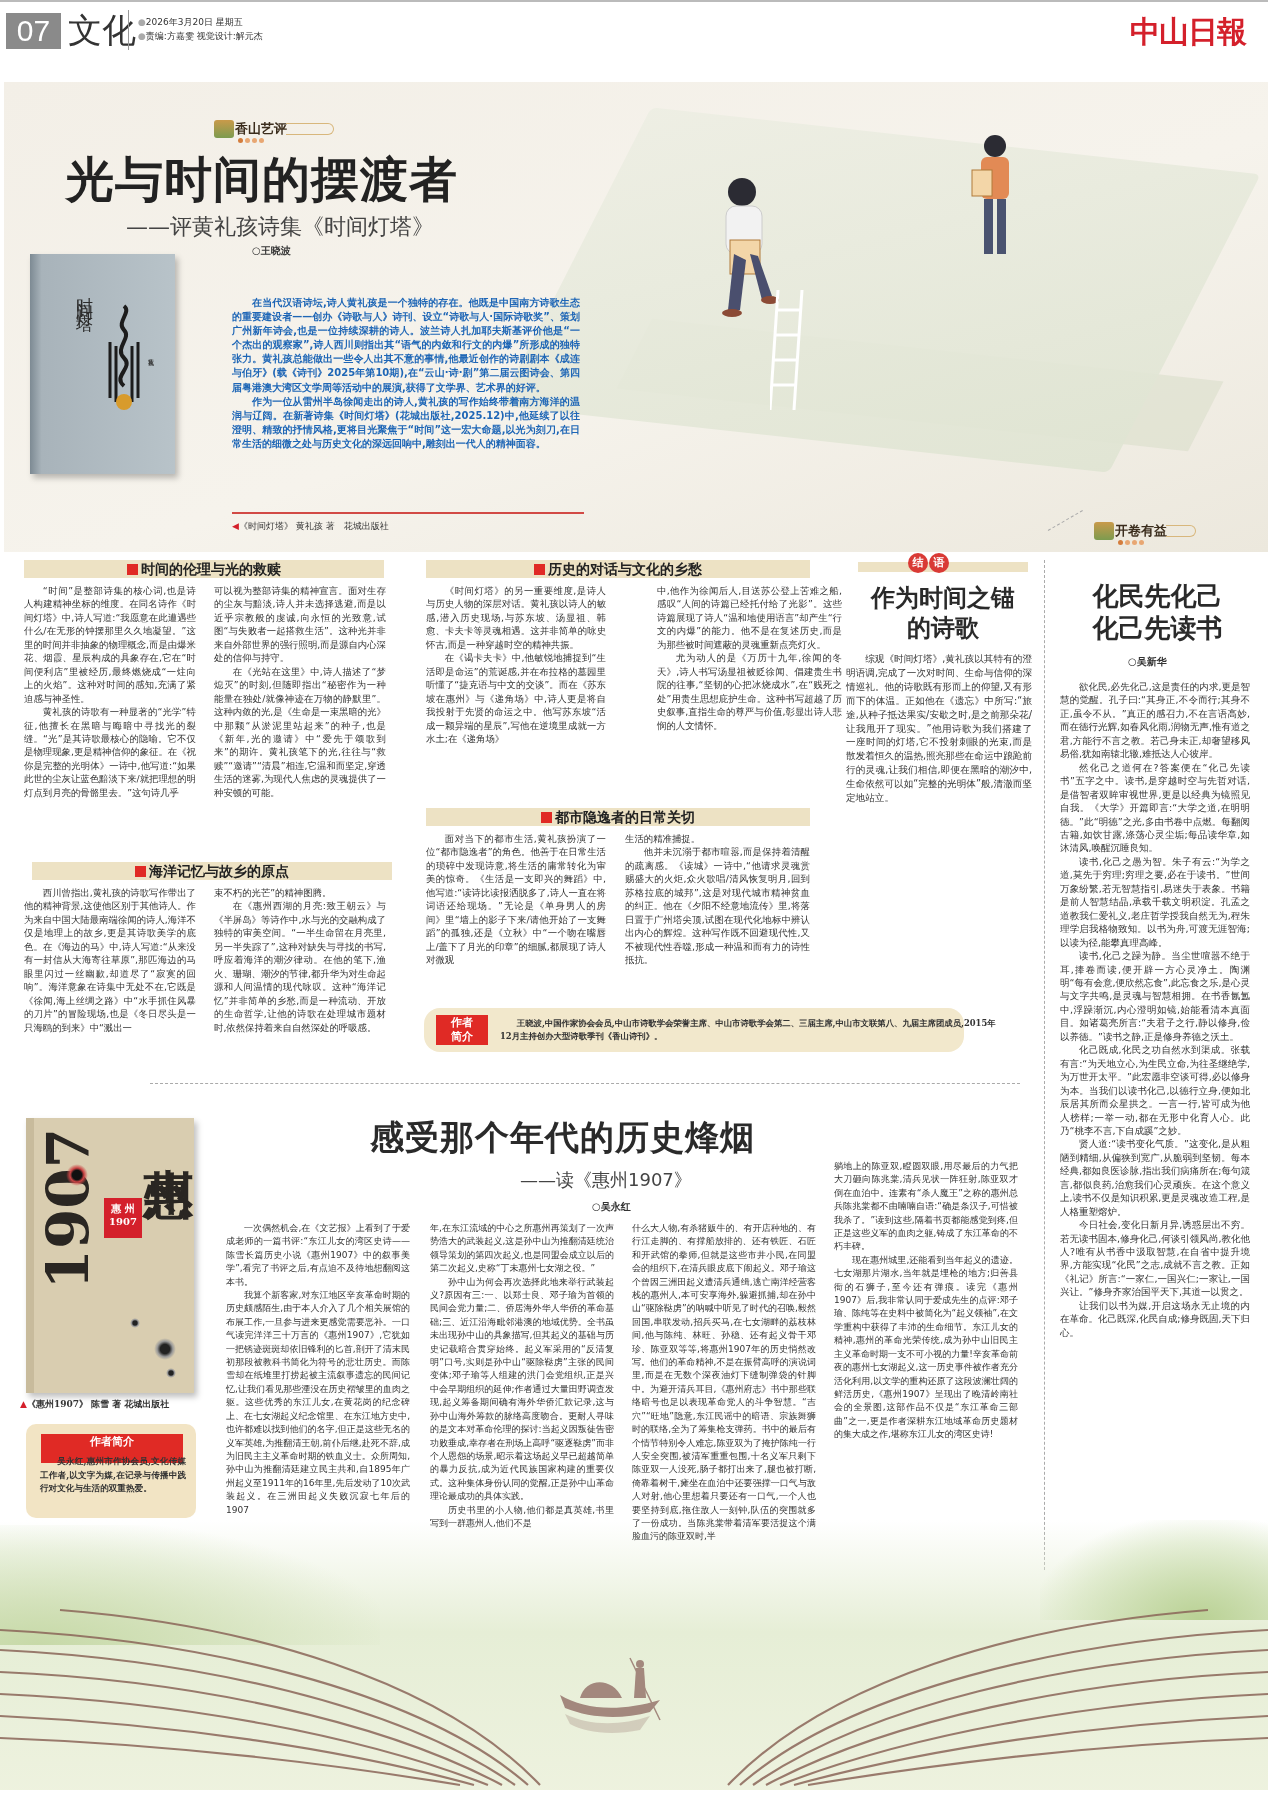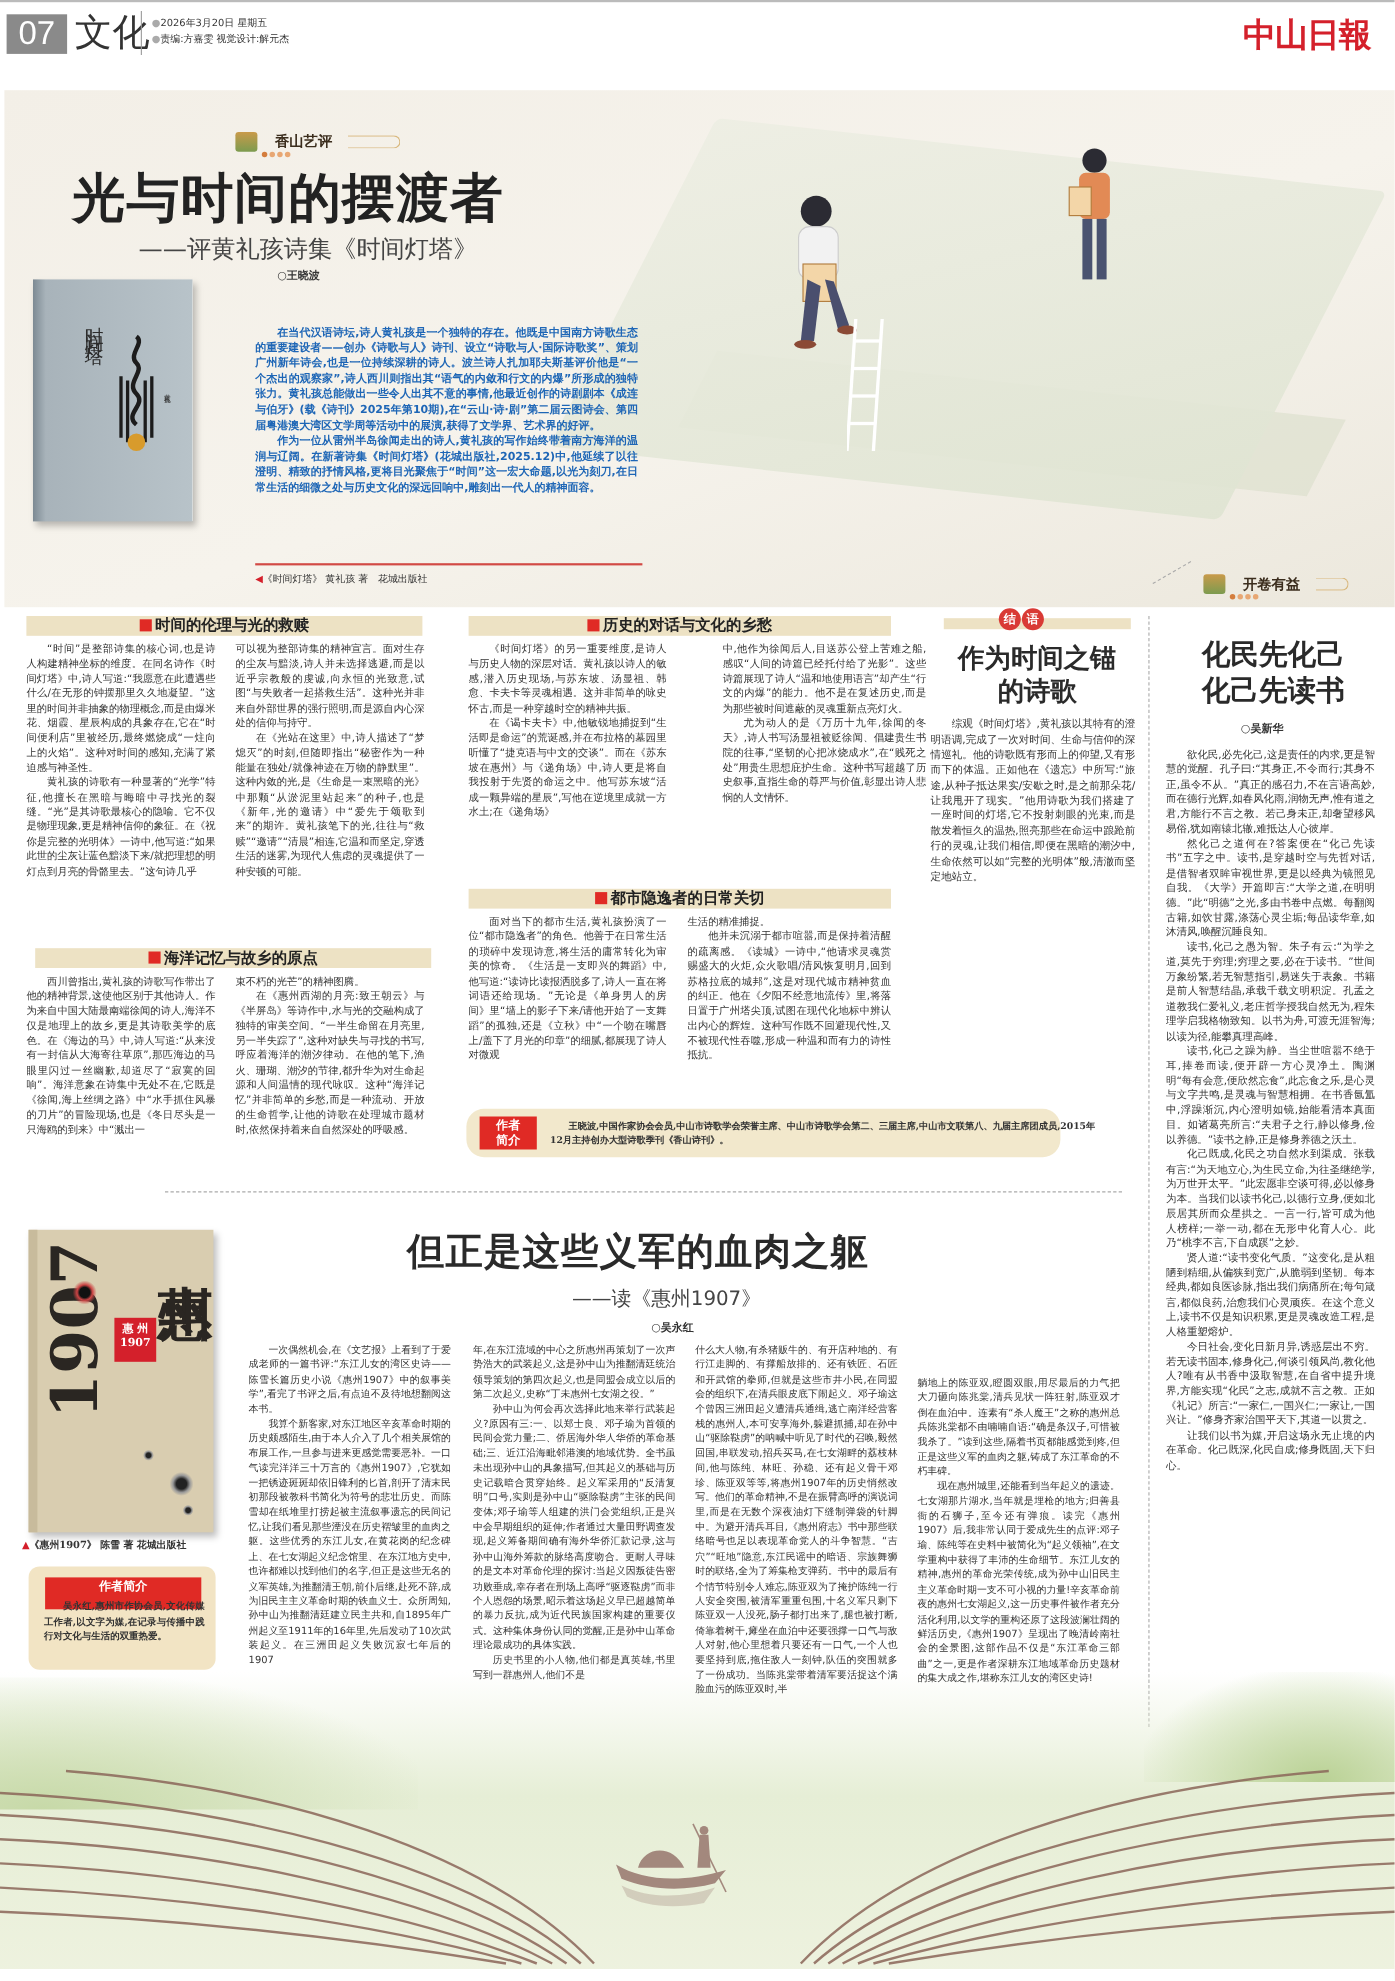--- a/index.html
+++ b/index.html
@@ -11,21 +11,21 @@
 .mast-divider{position:absolute;left:128px;top:10px;width:1px;height:40px;background:#999}
 .mast-meta{position:absolute;left:138px;top:15px;font-size:9px;line-height:14px;color:#333}
 .mast-meta .dot{color:#aaa}
 .brand{position:absolute;right:22px;top:12px;font-size:30px;color:#d4202b;font-weight:bold;font-family:"DejaVu Serif",serif;letter-spacing:-1px}
 .feature-bg{position:absolute;left:4px;top:82px;width:1264px;height:470px;background:linear-gradient(160deg,#f3efe7 0%,#f6f3ec 55%,#ece8dd 100%)}
 .platform{position:absolute;left:560px;top:140px;width:640px;height:300px;background:linear-gradient(160deg,#edeee3 0%,#dfe4d2 100%);transform:skewX(-22deg) rotate(6deg);border-radius:6px;opacity:.9}
 .platform-shadow{position:absolute;left:620px;top:350px;width:600px;height:70px;background:#d6dcc6;transform:skewX(-22deg) rotate(6deg);opacity:.5}
 .person1{position:absolute;left:700px;top:170px;width:90px;height:150px}
 .person2{position:absolute;left:960px;top:130px;width:70px;height:130px}
 .ladder{position:absolute;left:770px;top:290px;width:40px;height:120px}
-.column-tag{position:absolute;display:flex;align-items:center;gap:16px}
+.column-tag{position:absolute;display:flex;align-items:center;gap:1px}
 .column-tag .tag-icon{width:20px;height:18px;background:linear-gradient(#c99a4a,#7c9b4f);border-radius:3px}
 .column-tag .tag-label{font-size:13px;font-weight:bold;color:#3b2d1d}
 .column-tag .tag-line{width:48px;height:12px;border:1.5px solid #d8b77c;border-left:none;border-radius:0 10px 10px 0;margin-left:-2px}
 .column-tag .tag-dots{position:absolute;left:24px;top:18px;display:flex;gap:2px}
 .column-tag .tag-dots i{width:5px;height:5px;border-radius:50%;background:#e8a773;display:block}
 .column-tag .tag-dots i:nth-child(1){background:#d47d3d}
 .headline-1{position:absolute;left:66px;top:148px;font-size:48px;font-weight:bold;font-family:"DejaVu Serif",serif;color:#222;letter-spacing:1px}
 .subhead-1{position:absolute;left:126px;top:212px;font-size:22px;color:#444;font-family:"DejaVu Sans",sans-serif}
 .byline{position:absolute;font-size:10px;color:#333;font-weight:bold}
 .book-cover-1{position:absolute;left:30px;top:254px;width:145px;height:220px;background:linear-gradient(90deg,#7d8a93 0%,#a8b3ba 8%,#b8c3c9 100%);box-shadow:3px 4px 6px rgba(0,0,0,.25)}
@@ -241,21 +241,21 @@
   <p>贤人道:“读书变化气质。”这变化,是从粗陋到精细,从偏狭到宽广,从脆弱到坚韧。每本经典,都如良医诊脉,指出我们病痛所在;每句箴言,都似良药,治愈我们心灵顽疾。在这个意义上,读书不仅是知识积累,更是灵魂改造工程,是人格重塑熔炉。</p>
   <p>今日社会,变化日新月异,诱惑层出不穷。若无读书固本,修身化己,何谈引领风尚,教化他人?唯有从书香中汲取智慧,在自省中提升境界,方能实现“化民”之志,成就不言之教。正如《礼记》所言:“一家仁,一国兴仁;一家让,一国兴让。”修身齐家治国平天下,其道一以贯之。</p>
   <p>让我们以书为媒,开启这场永无止境的内在革命。化己既深,化民自成;修身既固,天下归心。</p>
 </div>
 
 <div class="dashed-h"></div>
 <div class="hills"></div>
 <div class="hill-left"></div>
 <div class="hill-right"></div>
 
-<h2 class="headline-2">但正是这些义军的血肉之躯</h2>
+<h2 class="headline-2">感受那个年代的历史烽烟</h2>
 <div class="subhead-2">——读《惠州1907》</div>
 <div class="byline" style="left:592px;top:1200px">○吴永红</div>
 
 <div class="book-cover-2">
   <div class="spine"></div>
   <div class="big-num">1907</div>
   <div class="big-title">惠州</div>
   <div class="red-box">
     <div>惠 州</div>
     <div>1907</div>
@@ -280,21 +280,21 @@
   <p>我算个新客家,对东江地区辛亥革命时期的历史颇感陌生,由于本人介入了几个相关展馆的布展工作,一旦参与进来更感觉需要恶补。一口气读完洋洋三十万言的《惠州1907》,它犹如一把锈迹斑斑却依旧锋利的匕首,剖开了清末民初那段被教科书简化为符号的悲壮历史。而陈雪却在纸堆里打捞起被主流叙事遗忘的民间记忆,让我们看见那些湮没在历史褶皱里的血肉之躯。这些优秀的东江儿女,在黄花岗的纪念碑上、在七女湖起义纪念馆里、在东江地方史中,也许都难以找到他们的名字,但正是这些无名的义军英雄,为推翻清王朝,前仆后继,赴死不辞,成为旧民主主义革命时期的铁血义士。众所周知,孙中山为推翻清廷建立民主共和,自1895年广州起义至1911年的16年里,先后发动了10次武装起义。在三洲田起义失败沉寂七年后的1907</p>
 </div>
 <div class="col" style="left:430px;top:1222px;width:184px;font-size:9px;line-height:13.4px">
   <p class="cont">年,在东江流域的中心之所惠州再策划了一次声势浩大的武装起义,这是孙中山为推翻清廷统治领导策划的第四次起义,也是同盟会成立以后的第二次起义,史称“丁未惠州七女湖之役。”</p>
   <p>孙中山为何会再次选择此地来举行武装起义?原因有三:一、以郑士良、邓子瑜为首领的民间会党力量;二、侨居海外华人华侨的革命基础;三、近江沿海毗邻港澳的地域优势。全书虽未出现孙中山的具象描写,但其起义的基础与历史记载暗合贯穿始终。起义军采用的“反清复明”口号,实则是孙中山“驱除鞑虏”主张的民间变体;邓子瑜等人组建的洪门会党组织,正是兴中会早期组织的延伸;作者通过大量田野调查发现,起义筹备期间确有海外华侨汇款记录,这与孙中山海外筹款的脉络高度吻合。更耐人寻味的是文本对革命伦理的探讨:当起义因叛徒告密功败垂成,幸存者在刑场上高呼“驱逐鞑虏”而非个人恩怨的场景,昭示着这场起义早已超越简单的暴力反抗,成为近代民族国家构建的重要仪式。这种集体身份认同的觉醒,正是孙中山革命理论最成功的具体实践。</p>
   <p>历史书里的小人物,他们都是真英雄,书里写到一群惠州人,他们不是</p>
 </div>
 <div class="col" style="left:632px;top:1222px;width:184px;font-size:9px;line-height:13.4px">
   <p class="cont">什么大人物,有杀猪贩牛的、有开店种地的、有行江走脚的、有撑船放排的、还有铁匠、石匠和开武馆的拳师,但就是这些市井小民,在同盟会的组织下,在清兵眼皮底下闹起义。邓子瑜这个曾因三洲田起义遭清兵通缉,逃亡南洋经营客栈的惠州人,本可安享海外,躲避抓捕,却在孙中山“驱除鞑虏”的呐喊中听见了时代的召唤,毅然回国,串联发动,招兵买马,在七女湖畔的荔枝林间,他与陈纯、林旺、孙稳、还有起义骨干邓珍、陈亚双等等,将惠州1907年的历史悄然改写。他们的革命精神,不是在振臂高呼的演说词里,而是在无数个深夜油灯下缝制弹袋的针脚中。为避开清兵耳目,《惠州府志》书中那些联络暗号也足以表现革命党人的斗争智慧。“吉穴”“旺地”隐意,东江民谣中的暗语、宗族舞狮时的联络,全为了筹集枪支弹药。书中的最后有个情节特别令人难忘,陈亚双为了掩护陈纯一行人安全突围,被清军重重包围,十名义军只剩下陈亚双一人没死,肠子都打出来了,腿也被打断,倚靠着树干,瘫坐在血泊中还要强撑一口气与敌人对射,他心里想着只要还有一口气,一个人也要坚持到底,拖住敌人一刻钟,队伍的突围就多了一份成功。当陈兆棠带着清军要活捉这个满脸血污的陈亚双时,半</p>
 </div>
-<div class="col" style="left:834px;top:1252px;width:184px;font-size:9px;line-height:13.4px">
+<div class="col" style="left:834px;top:1160px;width:184px;font-size:9px;line-height:13.4px">
   <p class="cont">躺地上的陈亚双,瞪圆双眼,用尽最后的力气把大刀砸向陈兆棠,清兵见状一阵狂射,陈亚双才倒在血泊中。连素有“杀人魔王”之称的惠州总兵陈兆棠都不由喃喃自语:“确是条汉子,可惜被我杀了。”读到这些,隔着书页都能感觉到疼,但正是这些义军的血肉之躯,铸成了东江革命的不朽丰碑。</p>
   <p>现在惠州城里,还能看到当年起义的遗迹。七女湖那片湖水,当年就是埋枪的地方;归善县衙的石狮子,至今还有弹痕。读完《惠州1907》后,我非常认同于爱成先生的点评:邓子瑜、陈纯等在史料中被简化为“起义领袖”,在文学重构中获得了丰沛的生命细节。东江儿女的精神,惠州的革命光荣传统,成为孙中山旧民主主义革命时期一支不可小视的力量!辛亥革命前夜的惠州七女湖起义,这一历史事件被作者充分活化利用,以文学的重构还原了这段波澜壮阔的鲜活历史,《惠州1907》呈现出了晚清岭南社会的全景图,这部作品不仅是“东江革命三部曲”之一,更是作者深耕东江地域革命历史题材的集大成之作,堪称东江儿女的湾区史诗!</p>
 </div>
 
 <svg class="book-art" viewBox="0 0 1268 210" preserveAspectRatio="none">
   <g fill="none" stroke="#8b6659" stroke-width="2.2" opacity=".85">
     <path d="M0 50 C200 60 420 110 528 205"></path>
     <path d="M0 70 C200 80 400 125 515 205"></path>
     <path d="M0 92 C190 100 380 140 502 205"></path>
     <path d="M0 114 C180 122 360 155 488 205"></path>

